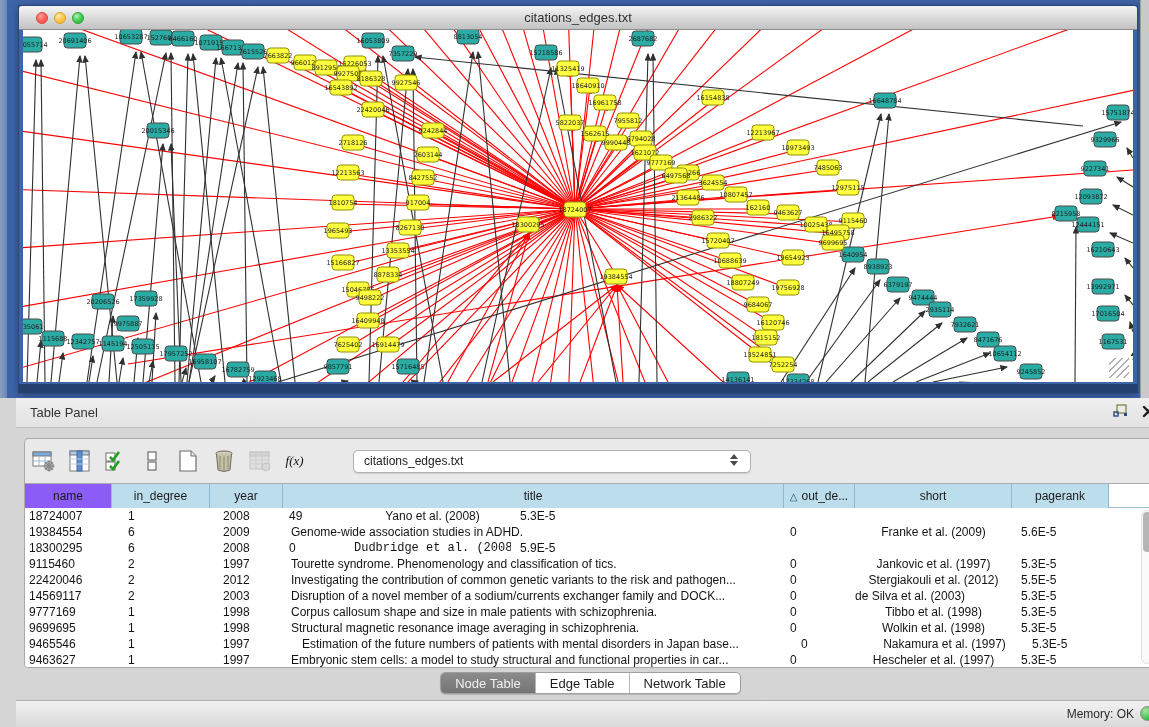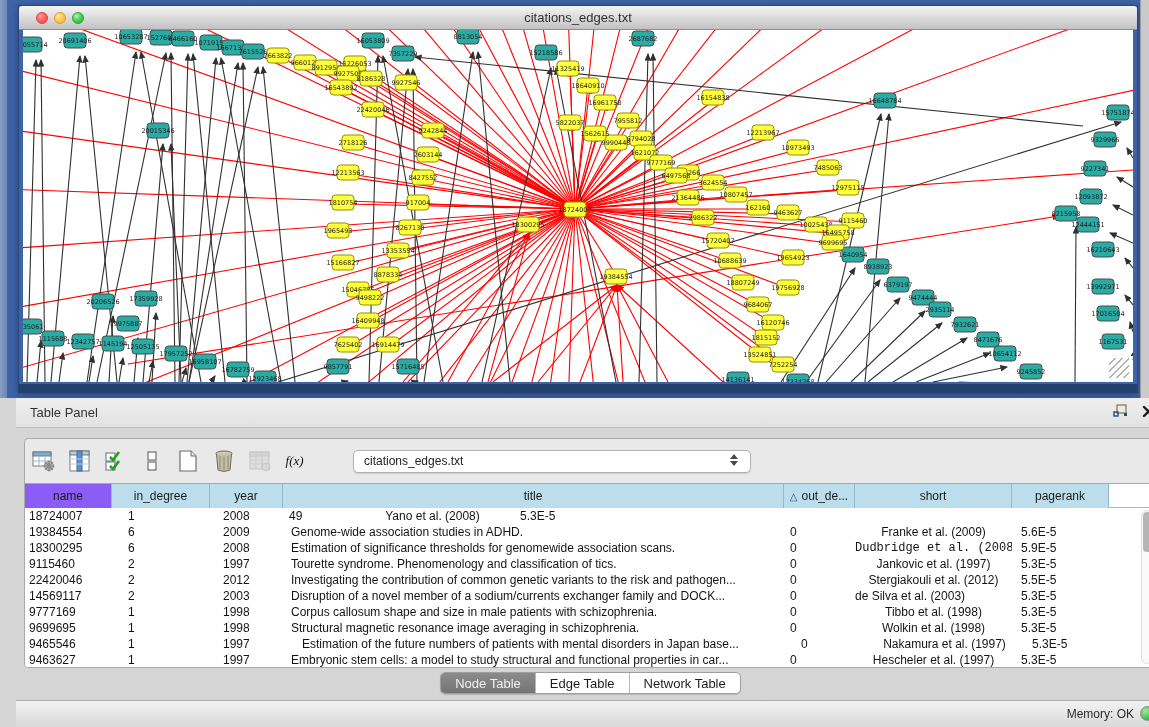--- a/index.html
+++ b/index.html
@@ -896,21 +896,20 @@
               <div class="td" style="width: 73px; flex: 0 0 73px; padding-left: 13px;">2009</div>
               <div class="td" style="width: 501px; flex: 0 0 501px; padding-left: 8px;">Genome-wide association studies in ADHD.</div>
               <div class="td" style="width: 71px; flex: 0 0 71px; padding-left: 6px;">0</div>
               <div class="td" style="width: 157px; flex: 0 0 157px; text-align: center;">Franke et al. (2009)</div>
               <div class="td" style="width: 97px; flex: 0 0 97px; padding-left: 9px;">5.6E-5</div>
             </div>
             <div class="tr">
               <div class="td" style="width: 87px; flex: 0 0 87px; padding-left: 4px;">18300295</div>
               <div class="td" style="width: 98px; flex: 0 0 98px; padding-left: 16px;">6</div>
               <div class="td" style="width: 73px; flex: 0 0 73px; padding-left: 13px;">2008</div>
-              <div class="td" style="width: 501px; flex: 0 0 501px; padding-left: 8px;">Estimation of significance thresholds for genomewide association scans.</div>
               <div class="td" style="width: 71px; flex: 0 0 71px; padding-left: 6px;">0</div>
               <div class="td" style="width: 157px; flex: 0 0 157px; text-align: left; font-family: Liberation Mono, monospace;">Dudbridge et al. (2008)</div>
               <div class="td" style="width: 97px; flex: 0 0 97px; padding-left: 9px;">5.9E-5</div>
             </div>
             <div class="tr">
               <div class="td" style="width: 87px; flex: 0 0 87px; padding-left: 4px;">9115460</div>
               <div class="td" style="width: 98px; flex: 0 0 98px; padding-left: 16px;">2</div>
               <div class="td" style="width: 73px; flex: 0 0 73px; padding-left: 13px;">1997</div>
               <div class="td" style="width: 501px; flex: 0 0 501px; padding-left: 8px;">Tourette syndrome. Phenomenology and classification of tics.</div>
               <div class="td" style="width: 71px; flex: 0 0 71px; padding-left: 6px;">0</div>

